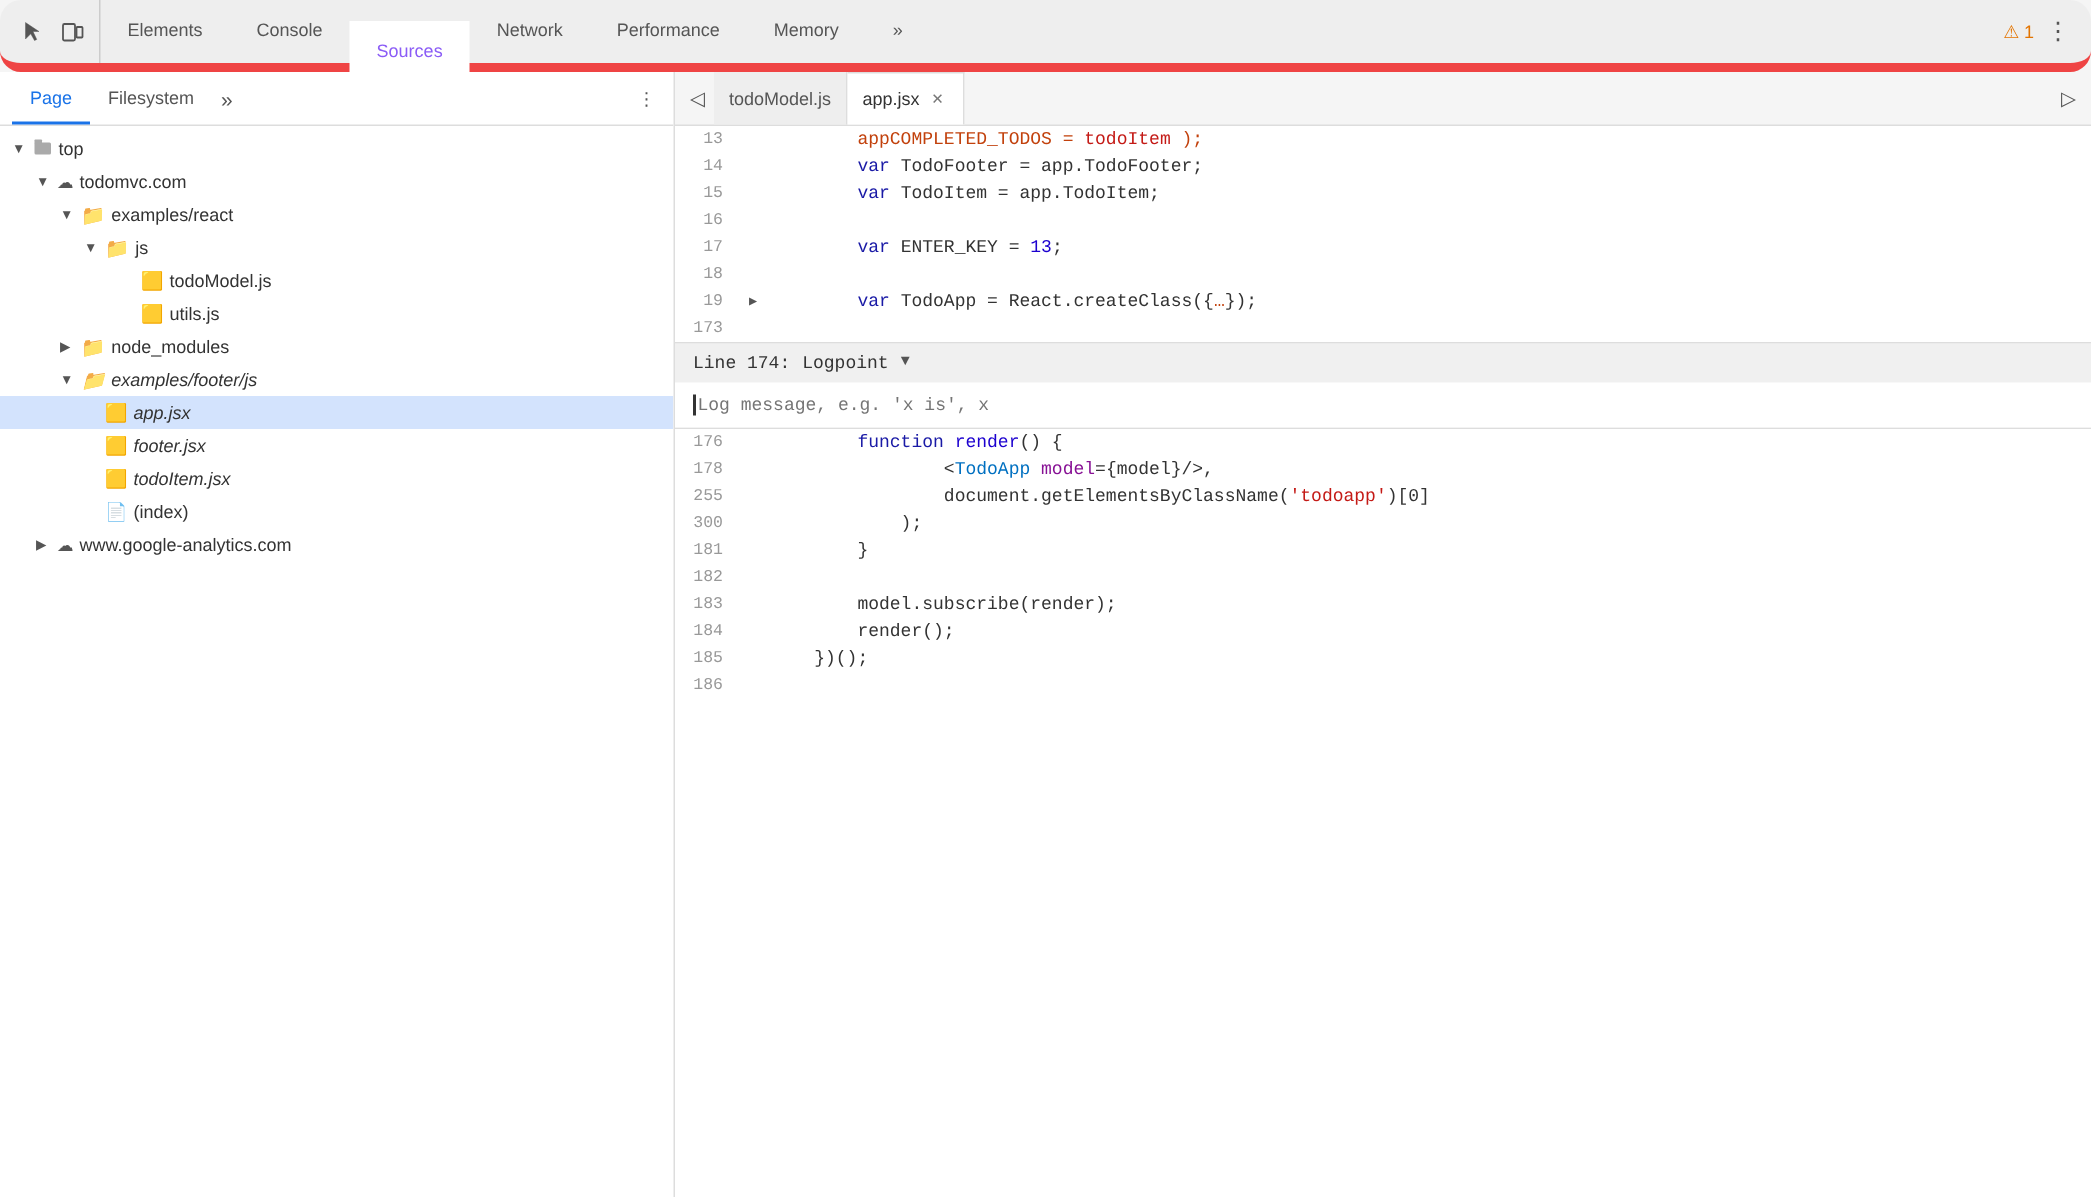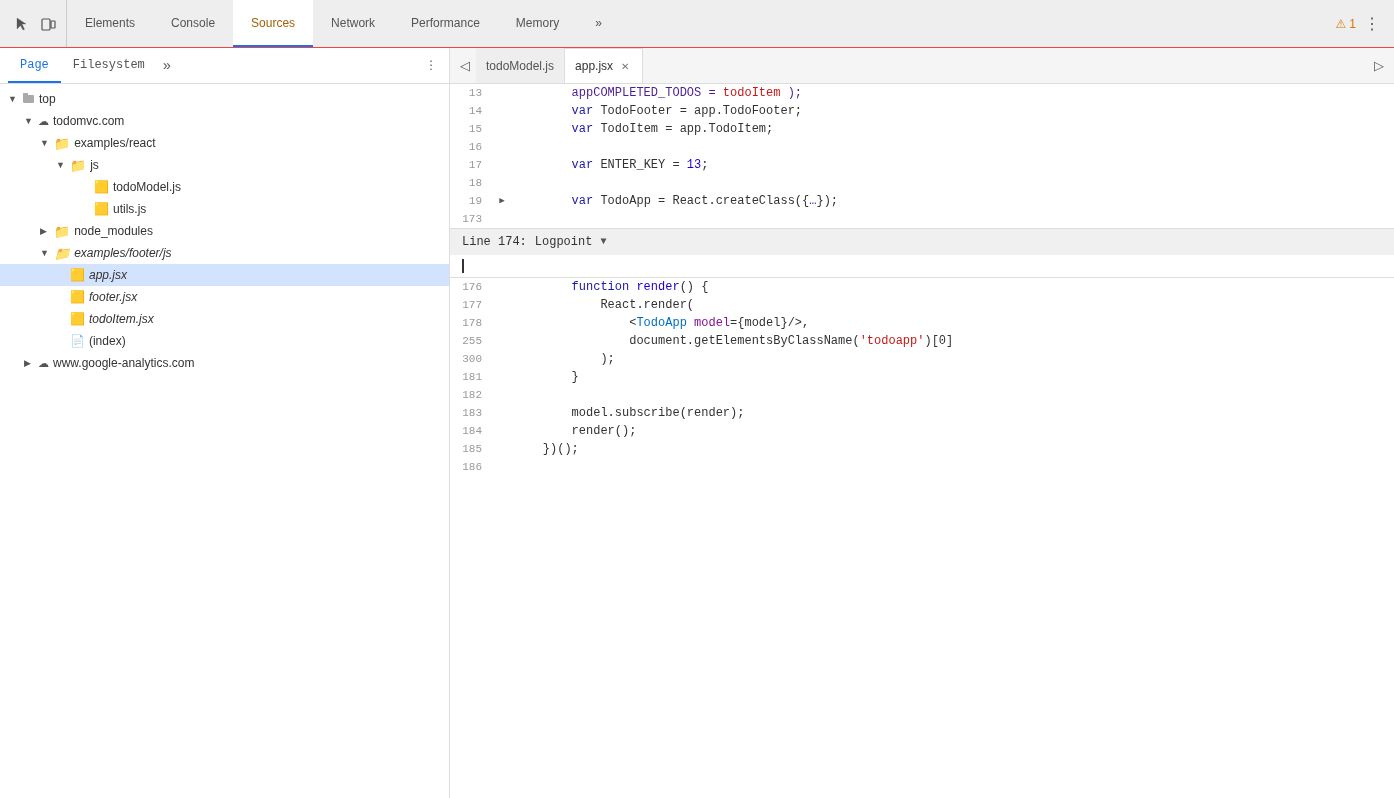--- a/index.html
+++ b/index.html
@@ -2,23 +2,24 @@
 <html><head>
   <meta charset="utf-8">
   <style>
     * { box-sizing: border-box; margin: 0; padding: 0; }
     body { font-family: -apple-system, BlinkMacSystemFont, 'Segoe UI', sans-serif; background: #f5f5f5; font-size: 12px; color: #333; overflow: hidden; }
 
     
     .top-bar {
       display: flex;
       background: #eee;
-      border-bottom: 1px solid #ef4444;
+      border-bottom: 6px solid #ef4444;
       height: 48px;
       padding: 0 4px;
+      border-radius: 14px;
     }
     .top-bar-icons {
       display: flex;
       align-items: center;
       gap: 6px;
       padding: 0 8px;
       border-right: 1px solid #ccc;
       height: 100%;
     }
     .top-bar-icon {
@@ -37,23 +38,24 @@
       align-items: center;
       padding: 0 18px;
       font-size: 12px;
       color: #555;
       cursor: pointer;
       border-bottom: 2px solid transparent;
       height: 100%;
       white-space: nowrap;
     }
     .top-tab.active {
-      color: #a16207;
+      color: #8b5cf6;
       border-bottom: 2px solid #1a73e8;
       background: #fff;
+      margin-top: 14px;
     }
     .top-bar-right {
       display: flex; align-items: center; gap: 6px; padding: 0 8px;
     }
     .warning-badge {
       display: flex; align-items: center; gap: 3px;
       color: #e37400; font-size: 12px;
     }
 
     
@@ -70,21 +72,20 @@
       display: flex;
       flex-direction: column;
       overflow: hidden;
     }
     .left-panel-tabs {
       display: flex;
       align-items: center;
       border-bottom: 1px solid #ddd;
       height: 36px;
       padding: 0 8px;
-      font-family: Liberation Mono, monospace;
     }
     .panel-tab {
       padding: 0 12px;
       height: 100%;
       display: flex;
       align-items: center;
       font-size: 12px;
       color: #555;
       cursor: pointer;
       border-bottom: 2px solid transparent;
@@ -262,21 +263,21 @@
       padding: 4px 0;
     }
     .logpoint-cursor {
       display: inline-block; width: 2px; height: 14px;
       background: #333; vertical-align: middle; margin-right: 1px;
     }
     .kw2 { color: #1a1aa6; }
     .fn { color: #1c00cf; }
     .str { color: #c41a16; }
     .num { color: #1c00cf; }
-    .gray { color: #4c1d95; }
+    .gray { color: #c2410c; }
     .blue { color: #0070c1; }
     .prop { color: #871094; }
   </style>
 </head>
 <body>
 
 <div class="top-bar">
   <div class="top-bar-icons">
     <div class="top-bar-icon">
       <svg width="16" height="16" viewBox="0 0 16 16" fill="none">
@@ -473,35 +474,31 @@
 
 
       <div class="logpoint-overlay">
         <div class="logpoint-header">
           <span class="logpoint-label">Line 174:</span>
           <span class="logpoint-type">Logpoint</span>
           <span class="logpoint-arrow">▼</span>
         </div>
         <div class="logpoint-input-row">
           <span class="logpoint-cursor"></span>
+          <input class="logpoint-input" type="text" placeholder="Log message, e.g. 'x is', x" style="">
         </div>
       </div>
 
 
       <div class="code-line">
         <span class="line-num">176</span>
         <span class="line-arrow"></span>
         <span class="code-text">        <span class="kw2">function</span> <span class="fn">render</span>() {</span>
       </div>
 
-      <div class="code-line">
-        <span class="line-num">177</span>
-        <span class="line-arrow"></span>
-        <span class="code-text">            React.render(</span>
-      </div>
 
       <div class="code-line">
         <span class="line-num">178</span>
         <span class="line-arrow"></span>
         <span class="code-text">                &lt;<span class="blue">TodoApp</span> <span class="prop">model</span>={model}/&gt;,</span>
       </div>
 
       <div class="code-line">
         <span class="line-num">255</span>
         <span class="line-arrow"></span>

